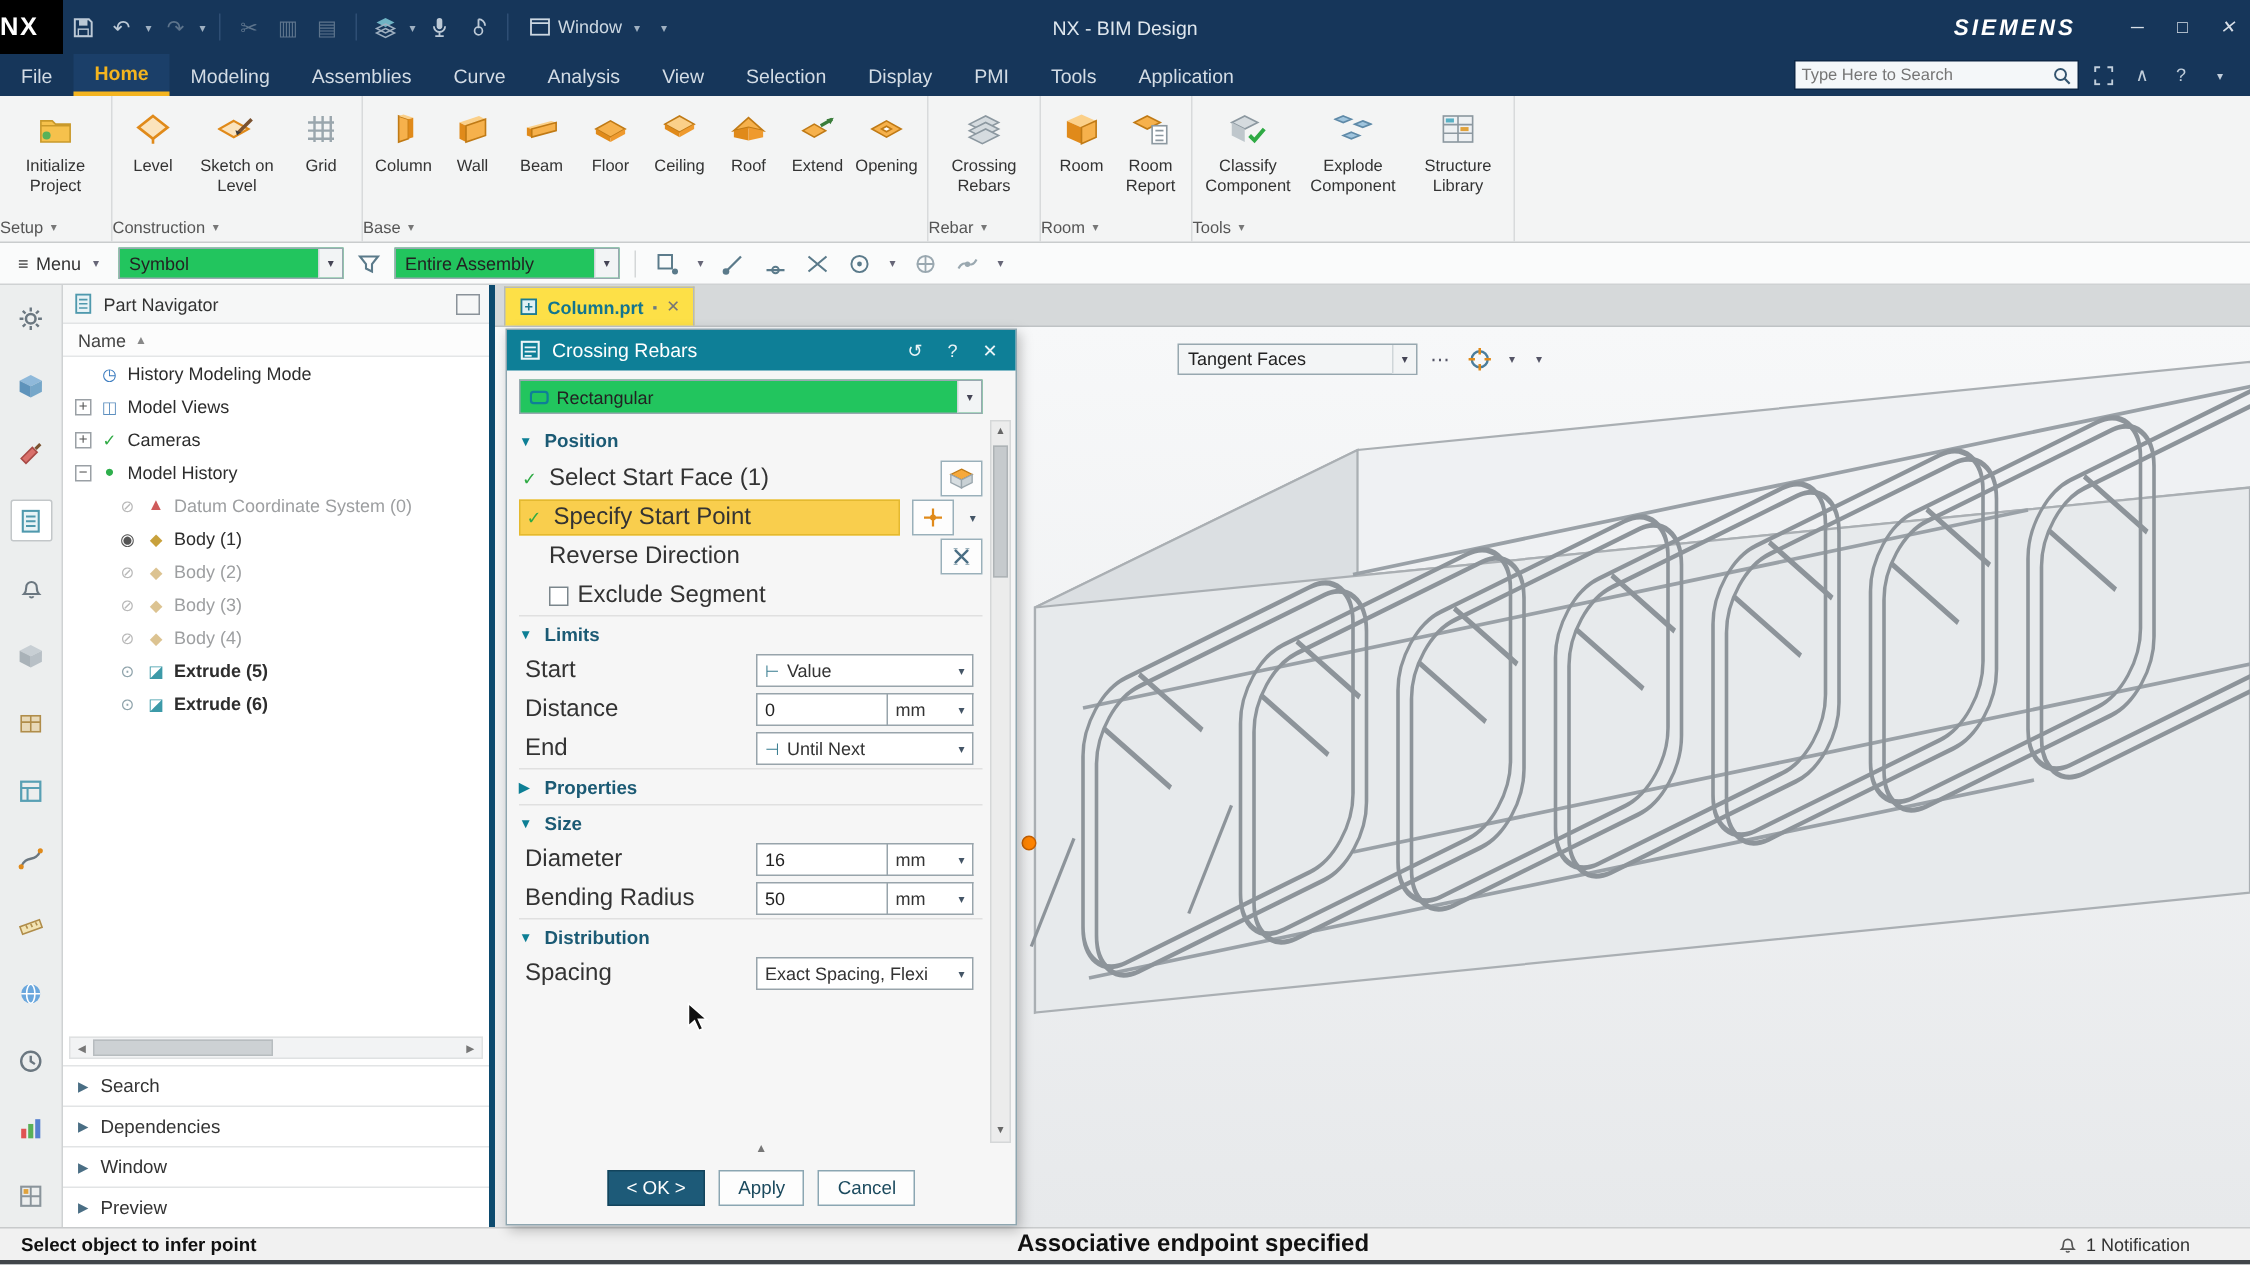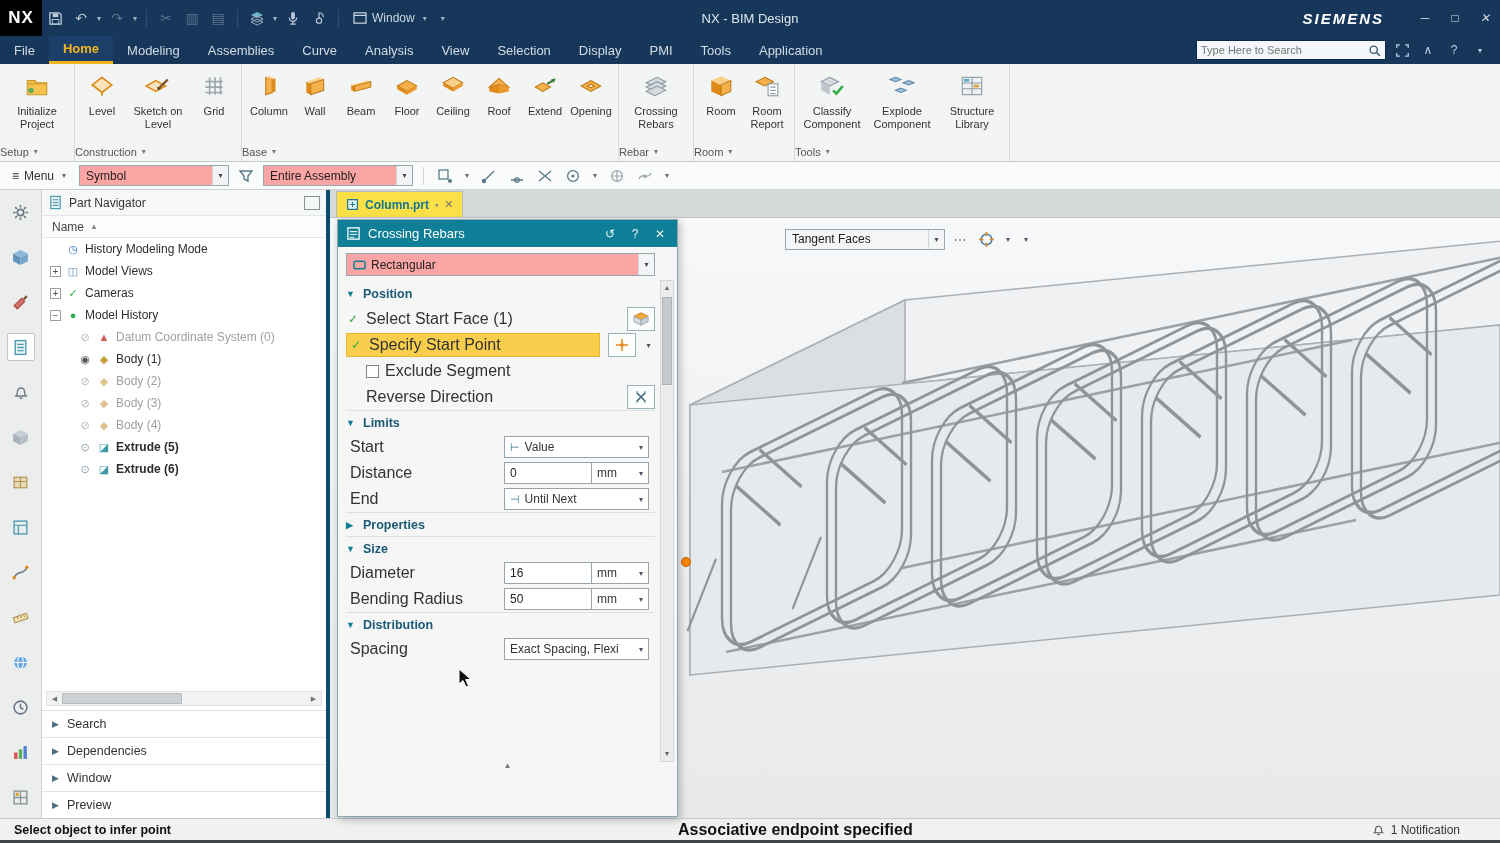--- a/index.html
+++ b/index.html
@@ -1,21 +1,21 @@
 <!DOCTYPE html>
 <html><head>
 <meta charset="utf-8">
 <style>
   * { margin:0; padding:0; box-sizing:border-box; }
   html,body { width:1500px; height:843px; overflow:hidden; }
   body { font-family:"Liberation Sans", sans-serif; font-size:12px; color:#333; background:#e9ebec; position:relative; }
 
   
   .titlebar { position:absolute; left:0; top:0; width:1500px; height:36px; background:#16365a; display:flex; align-items:center; color:#c6d2de; }
-  .nx-logo { width:42px; height:36px; background:#000; color:#fff; font-weight:bold; font-size:17px; display:flex; align-items:center; justify-content:center; letter-spacing:1px; }
+  .nx-logo { width:42px; height:36px; background:#000; color:#fff; font-weight:bold; font-size:17px; display:flex; align-items:center; justify-content:flex-start; letter-spacing:1px; }
   .tbtn { width:24px; height:26px; display:flex; align-items:center; justify-content:center; font-size:14px; color:#bcc9d6; margin:0 1px; border-radius:2px; }
   .tbtn.dis { color:#5d7astroke; color:#5d748c; }
   .tcaret { font-size:8px; color:#9fb0c1; width:10px; text-align:center; }
   .tbdiv { width:1px; height:18px; background:#2e4e74; margin:0 6px; }
   .winmenu { display:flex; align-items:center; gap:5px; padding:0 8px; height:26px; color:#cdd8e2; font-size:12px; }
   .tb-title { position:absolute; left:50%; transform:translateX(-50%); color:#dfe7ee; font-size:13px; }
   .tb-right { margin-left:auto; display:flex; align-items:center; height:36px;font-style:italic; }
   .brand { color:#ffffff; font-weight:bold; font-size:15px; letter-spacing:2px; margin-right:26px; }
   .winctl { width:30px; height:36px; display:flex; align-items:center; justify-content:center; color:#d7dee6; font-size:12px; }
 
@@ -35,21 +35,21 @@
   .rbtn { width:54px; min-height:72px; display:flex; flex-direction:column; align-items:center; padding-top:4px; border-radius:2px; }
   .rbtn.w66 { width:66px; } .rbtn.w74 { width:74px; } .rbtn.w46 { width:46px; }
   .ricon { height:30px; display:flex; align-items:center; justify-content:center; }
   .rlabel { font-size:11px; color:#333; text-align:center; line-height:1.15; margin-top:4px; }
   .rgl { height:19px; display:flex; align-items:center; justify-content:flex-start; gap:5px; font-size:11px; color:#555; }
   .rgl .c { font-size:8px; color:#777; }
 
   
   .toolbar2 { position:absolute; left:0; top:162px; width:1500px; height:28px; background:#fafbfb; border-bottom:1px solid #cfd2d3; display:flex; align-items:center; gap:6px; padding:0 8px; }
   .t2menu { display:flex; align-items:center; gap:5px; color:#333; font-size:12px; padding:0 4px; }
-  .cb { display:flex; align-items:center; background:#fca5a5; border:1px solid #98a8b0; height:21px; font-size:12px; color:#222; padding:0 0 0 6px; gap:5px; }
+  .cb { display:flex; align-items:center; background:#22c55e; border:1px solid #98a8b0; height:21px; font-size:12px; color:#222; padding:0 0 0 6px; gap:5px; }
   .cb .dd { margin-left:auto; width:16px; align-self:stretch; display:flex; align-items:center; justify-content:center; font-size:8px; color:#445; border-left:1px solid #cfd6d9; background:#f2f4f5; }
   .w150 { width:150px; } .w160 { width:160px; }
   .t2sep { width:1px; height:18px; background:#d4d7d8; margin:0 4px; }
   .t2i { width:22px; height:22px; display:flex; align-items:center; justify-content:center; border-radius:2px; }
   .t2c { font-size:8px; color:#667; width:10px; text-align:center; }
 
   
   .main { position:absolute; left:0; top:190px; width:1500px; height:628px; display:flex; }
   .dock { width:42px; background:#eceeee; border-right:1px solid #cfd2d3; display:flex; flex-direction:column; align-items:center; padding-top:8px; gap:17px; }
   .dicon { width:28px; height:28px; display:flex; align-items:center; justify-content:center; border-radius:2px; }
@@ -852,33 +852,33 @@
       <span class="sqbtn">
         <svg width="16" height="16" viewBox="0 0 16 16">
             <path d="M8 2 v12 M2 8 h12" stroke="#e08a1a" stroke-width="1.5"></path>
             <circle cx="8" cy="8" r="2" fill="#e08a1a"></circle>
           </svg>
       </span>
       <span class="mini-dd">▾</span>
     </div>
 
     <div class="drow">
-      <span class="cbx" style="margin-left:20px"></span>
-      <span class="lab">Exclude Segment</span>
-    </div>
-
-    <div class="drow">
       <span class="lab" style="margin-left:20px">Reverse Direction</span>
       <span class="gap"></span>
       <span class="sqbtn">
         <svg width="14" height="14" viewBox="0 0 16 16">
             <path d="M3 3 L13 13 M13 3 L3 13" stroke="#4a6e84" stroke-width="1.8"></path>
             <path d="M2 2 h3 M11 2 h3 M2 14 h3 M11 14 h3" stroke="#9ab0ba" stroke-width="1"></path>
           </svg>
       </span>
+    </div>
+
+    <div class="drow">
+      <span class="cbx" style="margin-left:20px"></span>
+      <span class="lab">Exclude Segment</span>
     </div>
 
     <div class="sech">
       <span class="tri">▼</span>
       <span>Limits</span>
     </div>
 
     <div class="drow" style="position:relative">
       <span class="lab" style="margin-left:4px">Start</span>
       <div class="fcol" style="width:145px">
@@ -967,20 +967,25 @@
 
     <div class="dscroll">
       <span class="ar">▲</span>
       <span class="th"></span>
       <span class="sp"></span>
       <span class="ar">▼</span>
     </div>
 
     <span class="dlg-handle">▲</span>
 
+    <div class="dlg-btns">
+      <button class="btn primary">&lt; OK &gt;</button>
+      <button class="btn">Apply</button>
+      <button class="btn">Cancel</button>
+    </div>
   </div>
 </div>
 
 <svg class="cursor" width="14" height="20" viewBox="0 0 14 20">
   <path d="M1 1 L1 16 L5 12.5 L8 19 L10.5 17.8 L7.6 11.5 L13 11.5 Z" fill="#111" stroke="#fff" stroke-width="1"></path>
 </svg>
 
 <div class="statusbar">
   <span class="l">Select object to infer point</span>
   <span class="c">Associative endpoint specified</span>

